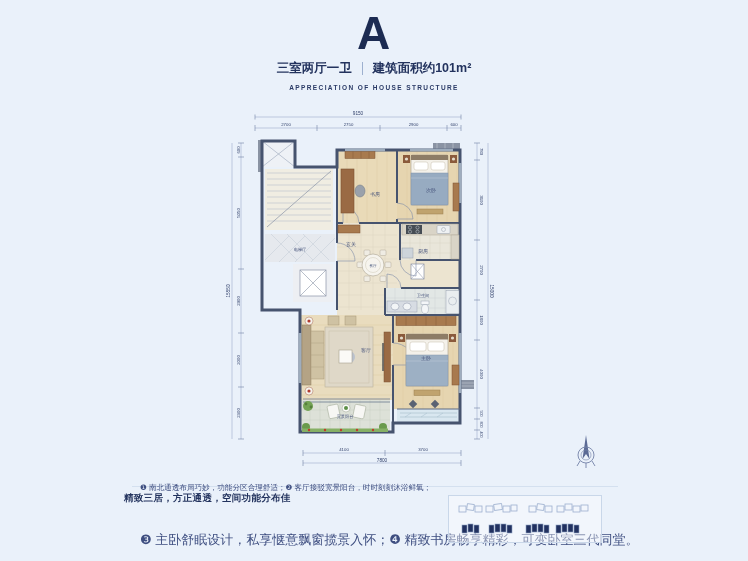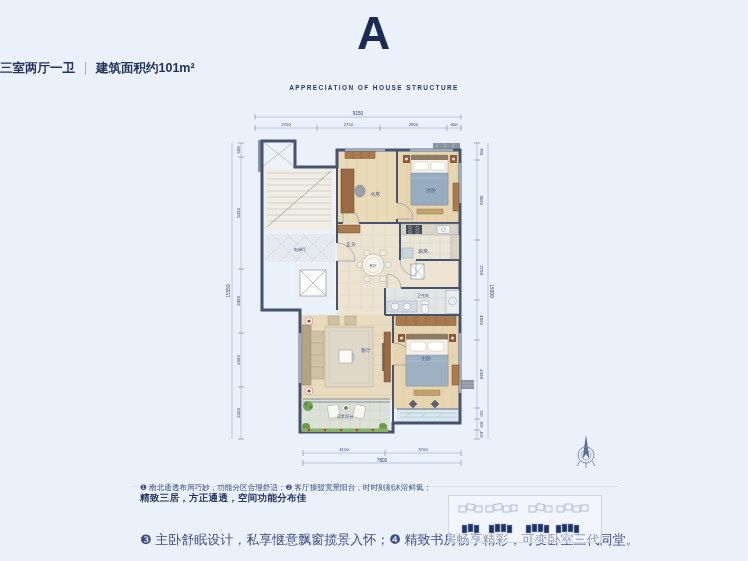--- a/index.html
+++ b/index.html
@@ -1,28 +1,28 @@
 <!DOCTYPE html>
 <html><head>
 <meta charset="utf-8">
 <style>
   html,body{margin:0;padding:0;background:#eaf1fa;}
   .page{position:relative;width:748px;height:561px;background:#eaf1fa;overflow:hidden;
         font-family:"Liberation Sans","DejaVu Sans",sans-serif;}
   .unit{position:absolute;top:6px;left:0;width:100%;text-align:center;
         font-size:46px;font-weight:600;color:#1c2b52;letter-spacing:1px;}
-  .spec-row{position:absolute;top:60px;left:0;width:100%;display:flex;
+  .spec-row{position:absolute;top:60px;left:0;width:100%;display:flex;justify-content:center;
         align-items:center;gap:10px;font-size:12.5px;font-weight:bold;color:#23335e;}
   .vdiv{width:1px;height:13px;background:#9db0cf;display:inline-block;}
   .subtitle{position:absolute;top:84px;left:0;width:100%;text-align:center;font-size:6.5px;
         font-weight:bold;letter-spacing:1.4px;color:#2a3a66;}
   .plan{position:absolute;left:225px;top:103px;width:285px;height:378px;}
   .compass{position:absolute;left:570px;top:433px;width:32px;height:44px;}
   .divider{position:absolute;left:132px;top:486px;width:486px;height:1px;background:#d4e0ef;}
-  .headline{position:absolute;left:140px;top:492px;font-size:9.5px;font-weight:bold;
+  .headline{position:absolute;left:124px;top:492px;font-size:9.5px;font-weight:bold;
         color:#23335e;letter-spacing:.3px;}
   .bullet1{position:absolute;left:140px;top:483px;font-size:7.6px;color:#3e4e80;}
   .bullet2{position:absolute;left:140px;top:531px;font-size:13px;color:#3e4e80;}
   .legend{position:absolute;left:448px;top:495px;width:152px;height:46px;
         border:1px solid #c9d7e9;background:rgba(255,255,255,.4);}
   svg text{font-family:"Liberation Sans","DejaVu Sans",sans-serif;}
   .w3{stroke:#46536e;stroke-width:3;fill:none;}
   .w2{stroke:#46536e;stroke-width:2;fill:none;}
   .w1{stroke:#5d6a85;stroke-width:1;fill:none;}
   .dimline{stroke:#8c9cc0;stroke-width:.5;fill:none;}

